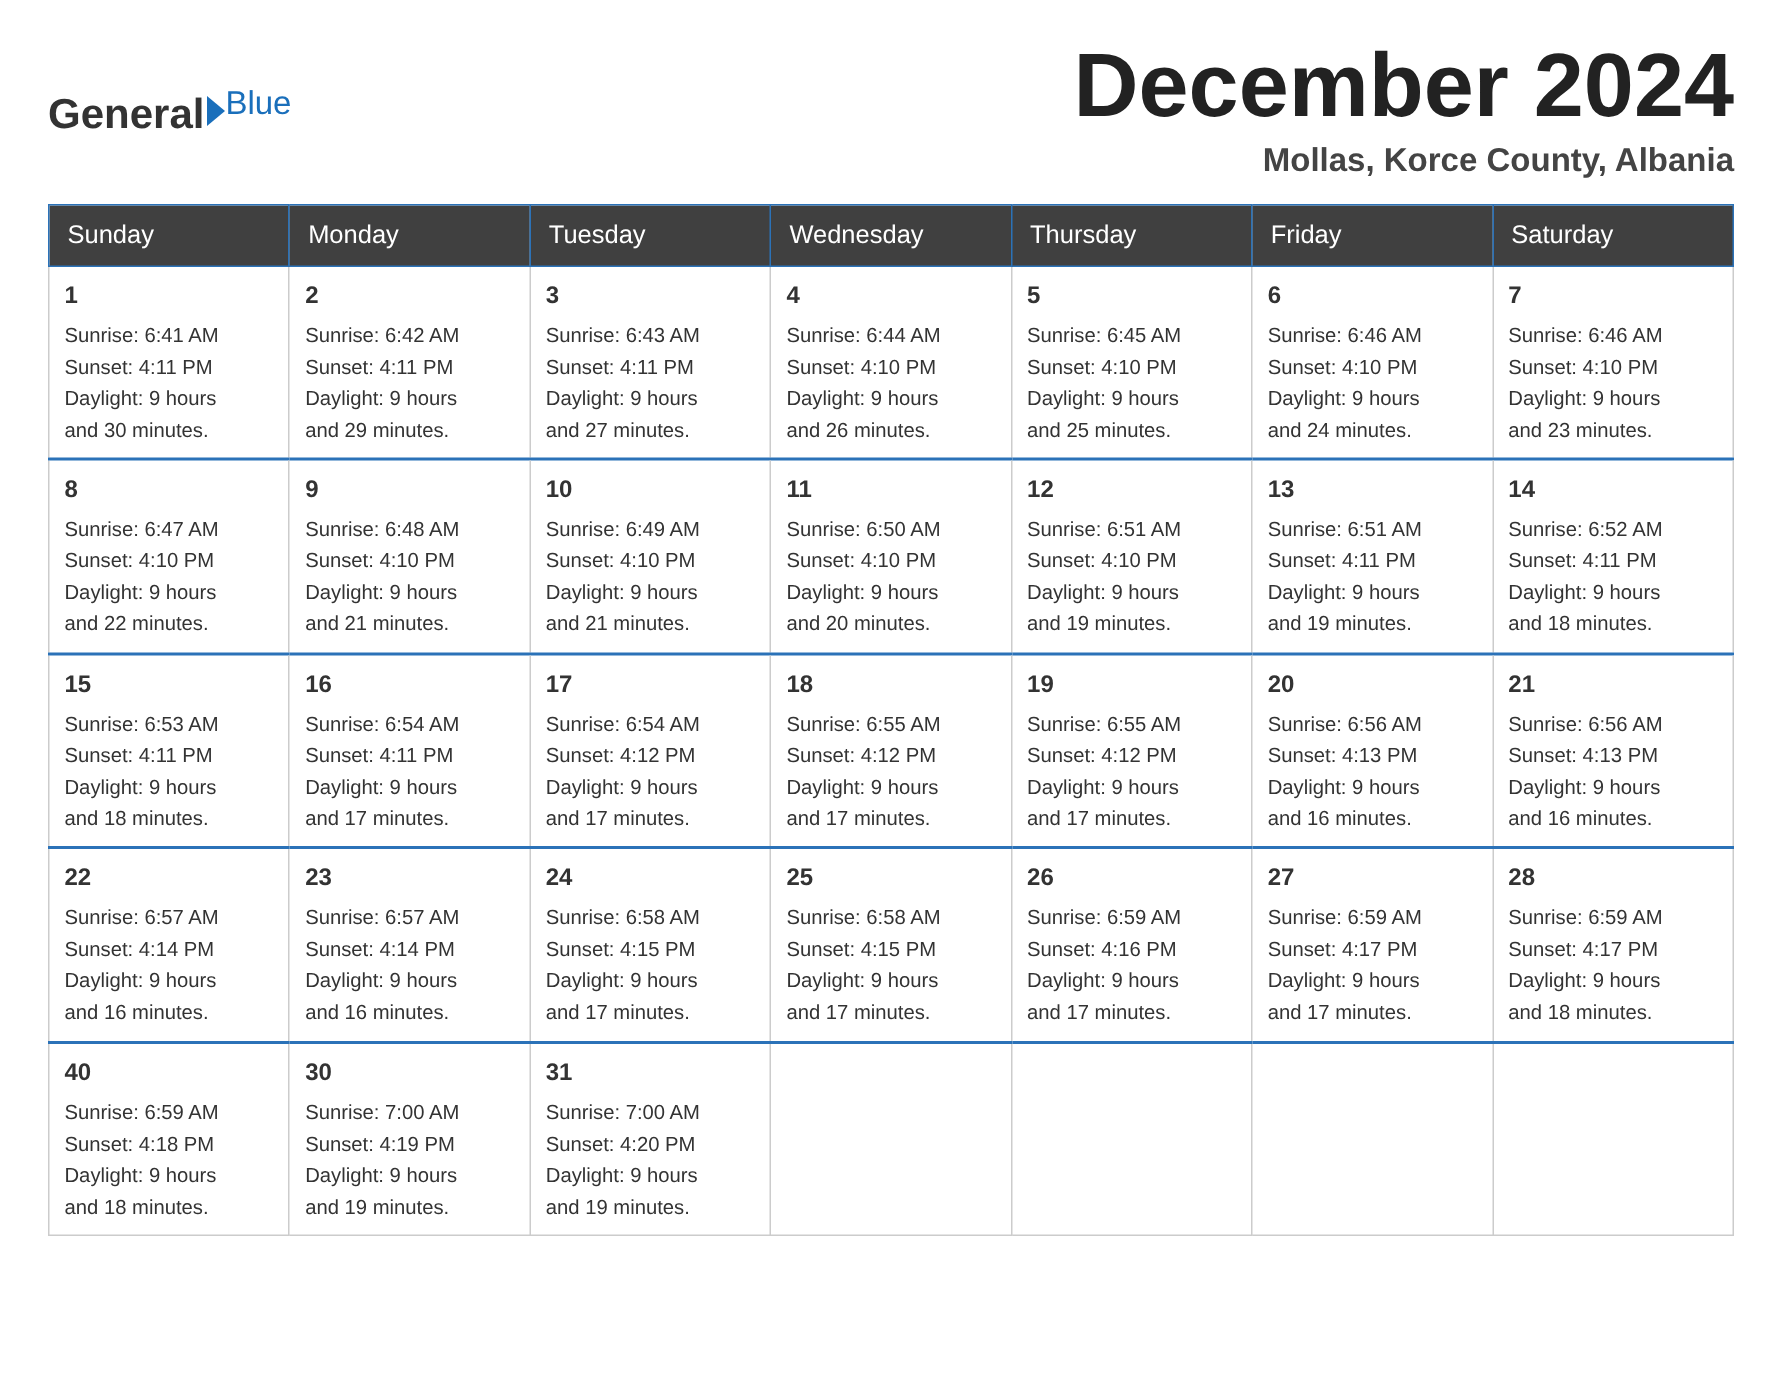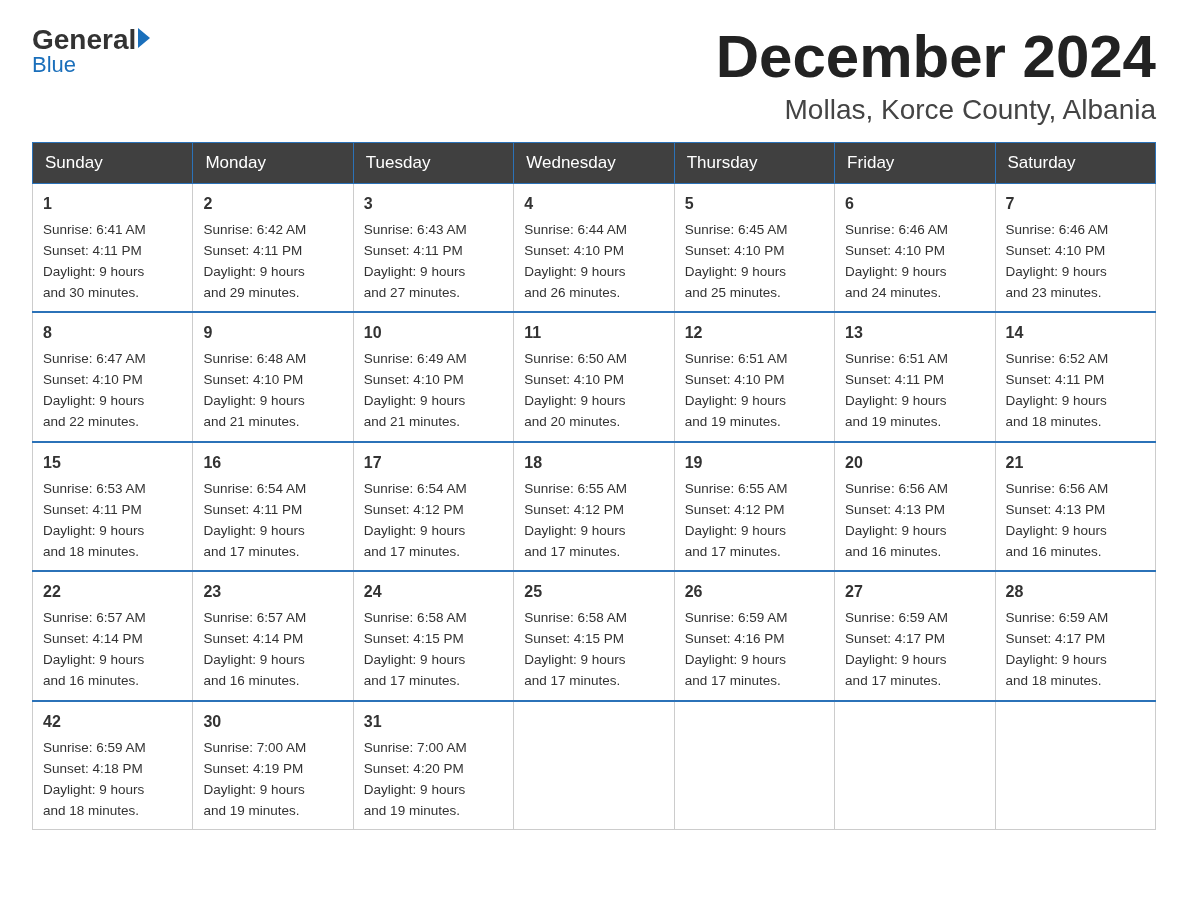--- a/index.html
+++ b/index.html
@@ -11,22 +11,23 @@
       min-height: 918px;
     }
     .header {
       display: flex;
       justify-content: space-between;
       align-items: flex-start;
       margin-bottom: 16px;
     }
     .logo {
       display: flex;
-      flex-direction: column;
+      flex-direction: row;
       align-items: flex-start;
+      margin-top: 36px;
     }
     .logo-text {
       display: flex;
       align-items: center;
       font-size: 28px;
       font-weight: bold;
       color: #333;
     }
     .logo-general { color: #333; }
     .logo-arrow {
@@ -46,23 +47,24 @@
     .title-section {
       text-align: right;
     }
     .month-title {
       font-size: 60px;
       font-weight: bold;
       color: #222;
       line-height: 1.1;
     }
     .location-title {
-      font-size: 28px;
+      font-size: 22px;
       color: #444;
       margin-top: 4px;
+      font-weight: bold;
     }
     table {
       width: 100%;
       border-collapse: collapse;
       margin-top: 8px;
     }
     th {
       background: #404040;
       color: #fff;
       font-size: 17px;
@@ -157,21 +159,21 @@
       <tr class="week-row">
         <td><span class="day-num">22</span>Sunrise: 6:57 AM<br>Sunset: 4:14 PM<br>Daylight: 9 hours<br>and 16 minutes.</td>
         <td><span class="day-num">23</span>Sunrise: 6:57 AM<br>Sunset: 4:14 PM<br>Daylight: 9 hours<br>and 16 minutes.</td>
         <td><span class="day-num">24</span>Sunrise: 6:58 AM<br>Sunset: 4:15 PM<br>Daylight: 9 hours<br>and 17 minutes.</td>
         <td><span class="day-num">25</span>Sunrise: 6:58 AM<br>Sunset: 4:15 PM<br>Daylight: 9 hours<br>and 17 minutes.</td>
         <td><span class="day-num">26</span>Sunrise: 6:59 AM<br>Sunset: 4:16 PM<br>Daylight: 9 hours<br>and 17 minutes.</td>
         <td><span class="day-num">27</span>Sunrise: 6:59 AM<br>Sunset: 4:17 PM<br>Daylight: 9 hours<br>and 17 minutes.</td>
         <td><span class="day-num">28</span>Sunrise: 6:59 AM<br>Sunset: 4:17 PM<br>Daylight: 9 hours<br>and 18 minutes.</td>
       </tr>
       <tr class="week-row">
-        <td><span class="day-num">42</span>Sunrise: 6:59 AM<br>Sunset: 4:18 PM<br>Daylight: 9 hours<br>and 18 minutes.</td>
+        <td><span class="day-num">40</span>Sunrise: 6:59 AM<br>Sunset: 4:18 PM<br>Daylight: 9 hours<br>and 18 minutes.</td>
         <td><span class="day-num">30</span>Sunrise: 7:00 AM<br>Sunset: 4:19 PM<br>Daylight: 9 hours<br>and 19 minutes.</td>
         <td><span class="day-num">31</span>Sunrise: 7:00 AM<br>Sunset: 4:20 PM<br>Daylight: 9 hours<br>and 19 minutes.</td>
         <td class="empty-cell"></td>
         <td class="empty-cell"></td>
         <td class="empty-cell"></td>
         <td class="empty-cell"></td>
       </tr>
     </tbody>
 </table>
 

